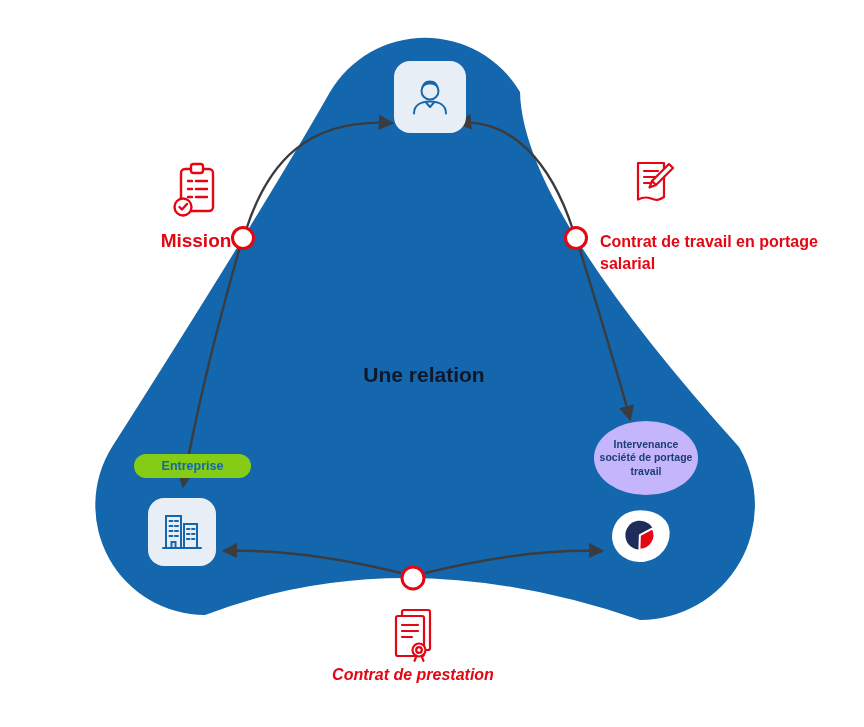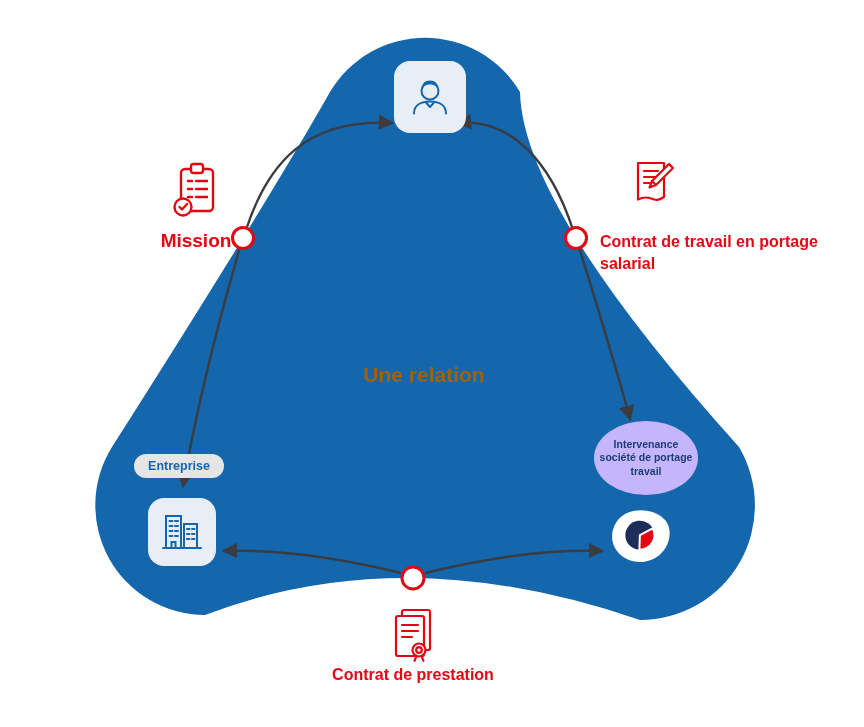--- a/index.html
+++ b/index.html
@@ -12,25 +12,25 @@
   .tile{
     position:absolute;background:#e8eef6;border-radius:16px;
     display:flex;align-items:center;justify-content:center;
   }
   .red-label{
     position:absolute;color:#e30613;font-weight:bold;font-size:16px;
     line-height:1.35;
   }
   .center-title{
     position:absolute;left:292px;top:360px;width:264px;text-align:center;
-    color:#a16207;font-weight:bold;font-size:21px;line-height:1.4;
+    color:#0f172a;font-weight:bold;font-size:21px;line-height:1.4;
   }
   .pill{
-    position:absolute;left:134px;top:454px;width:90px;height:24px;
-    background:#e5e5e5;border-radius:13px;text-align:center;line-height:24px;
+    position:absolute;left:134px;top:454px;width:117px;height:24px;
+    background:#84cc16;border-radius:13px;text-align:center;line-height:24px;
     color:#1566ac;font-weight:bold;font-size:12.5px;
   }
   .ellipse-label{
     position:absolute;left:594px;top:421px;width:104px;height:74px;
     background:#c4b5fd;border-radius:50%;
     display:flex;flex-direction:column;align-items:center;justify-content:center;
     color:#1b3e6f;font-weight:bold;font-size:10.5px;line-height:1.25;text-align:center;
   }
   .logo-tile{
     position:absolute;left:612px;top:510px;width:58px;height:52px;background:#ffffff;
@@ -130,17 +130,17 @@
   </div>
 
   <svg class="abs" style="left:386px;top:606px;" width="54" height="58" viewBox="0 0 54 58" fill="none" stroke="#e30613" stroke-width="2.2" stroke-linecap="round" stroke-linejoin="round">
     <rect x="16" y="4" width="28" height="40" rx="2"></rect>
     <rect x="10" y="10" width="28" height="40" rx="2" fill="#ffffff"></rect>
     <path d="M16 19 h16 M16 25 h16 M16 31 h10"></path>
     <circle cx="33" cy="44" r="6.5" fill="#ffffff"></circle>
     <circle cx="33" cy="44" r="2.8"></circle>
     <path d="M30.5 49.8 l-2 5 M35.5 49.8 l2 5"></path>
   </svg>
-  <div class="red-label" style="left:308px;top:664px;width:210px;text-align:center;">
+  <div class="red-label" style="left:308px;top:664px;width:210px;text-align:center;font-style:italic;">
     <div>Contrat de prestation</div>
   </div>
 
 </div>
 
 </body></html>

